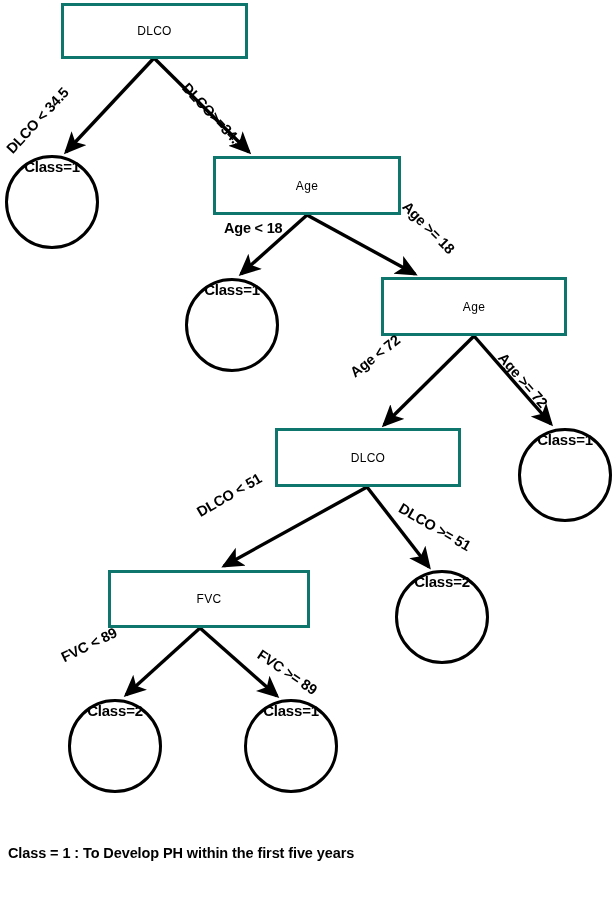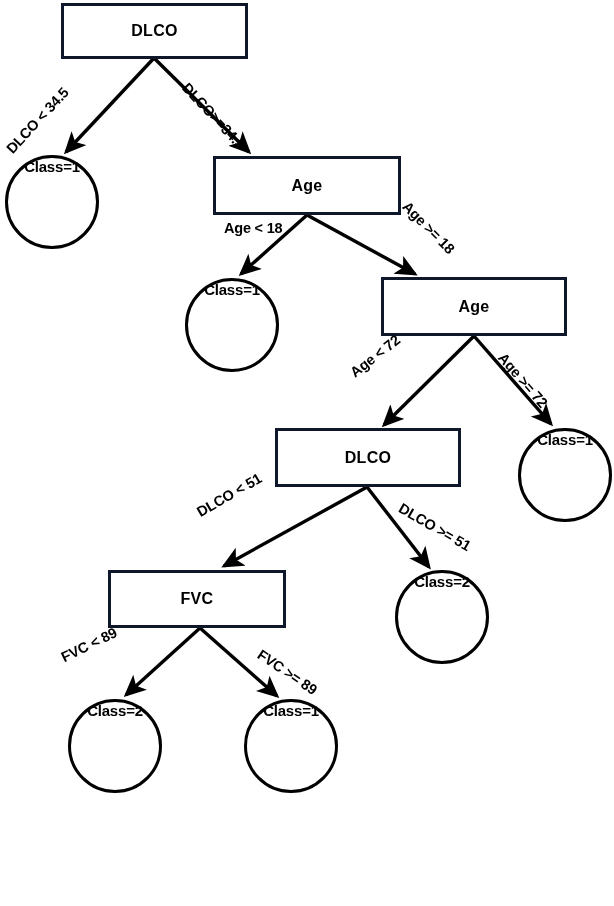--- a/index.html
+++ b/index.html
@@ -4,23 +4,23 @@
 <style>
   html,body{margin:0;padding:0;background:#ffffff;}
   body{
     width:614px;height:906px;position:relative;overflow:hidden;
     font-family:"Liberation Sans","DejaVu Sans",sans-serif;
     color:#000;
   }
   #diagram{position:absolute;left:0;top:0;width:614px;height:906px;}
   .node-box{
     position:absolute;box-sizing:border-box;
-    border:3px solid #0f172a;background:#fff;
+    border:3px solid #0f766e;background:#fff;
     display:flex;align-items:center;justify-content:center;
-    font-weight:bold;font-size:16px;letter-spacing:0.3px;
+    font-weight:normal;font-size:12px;letter-spacing:0.3px;
   }
   .node-circle{
     position:absolute;box-sizing:border-box;
     border:3px solid #000;background:#fff;border-radius:50%;
     display:flex;justify-content:center;
     font-weight:bold;font-size:15px;letter-spacing:-0.2px;
   }
   .edge-label{
     position:absolute;white-space:nowrap;
     font-weight:bold;font-size:14.5px;letter-spacing:-0.2px;
@@ -91,21 +91,21 @@
 </div>
 
 <div class="node-box" style="left:275px;top:428px;width:186px;height:59px;">
   <span>DLCO</span>
 </div>
 
 <div class="node-circle" style="left:395px;top:570px;width:94px;height:94px;">
   <span>Class=2</span>
 </div>
 
-<div class="node-box" style="left:108px;top:570px;width:178px;height:58px;">
+<div class="node-box" style="left:108px;top:570px;width:202px;height:58px;">
   <span>FVC</span>
 </div>
 
 <div class="node-circle" style="left:68px;top:699px;width:94px;height:94px;">
   <span>Class=2</span>
 </div>
 
 <div class="node-circle" style="left:244px;top:699px;width:94px;height:94px;">
   <span>Class=1</span>
 </div>
@@ -124,13 +124,14 @@
 
 <div class="edge-label" style="left:198px;top:505px;transform:rotate(-30deg);">DLCO &lt; 51</div>
 
 <div class="edge-label" style="left:400px;top:499px;transform:rotate(30deg);">DLCO &gt;= 51</div>
 
 <div class="edge-label" style="left:62px;top:650px;transform:rotate(-26deg);">FVC &lt; 89</div>
 
 <div class="edge-label" style="left:259px;top:645px;transform:rotate(34deg);">FVC &gt;= 89</div>
 
 <div class="legend">
+  <div>Class = 1 : To Develop PH within the first five years</div>
 </div>
 
 </body></html>

